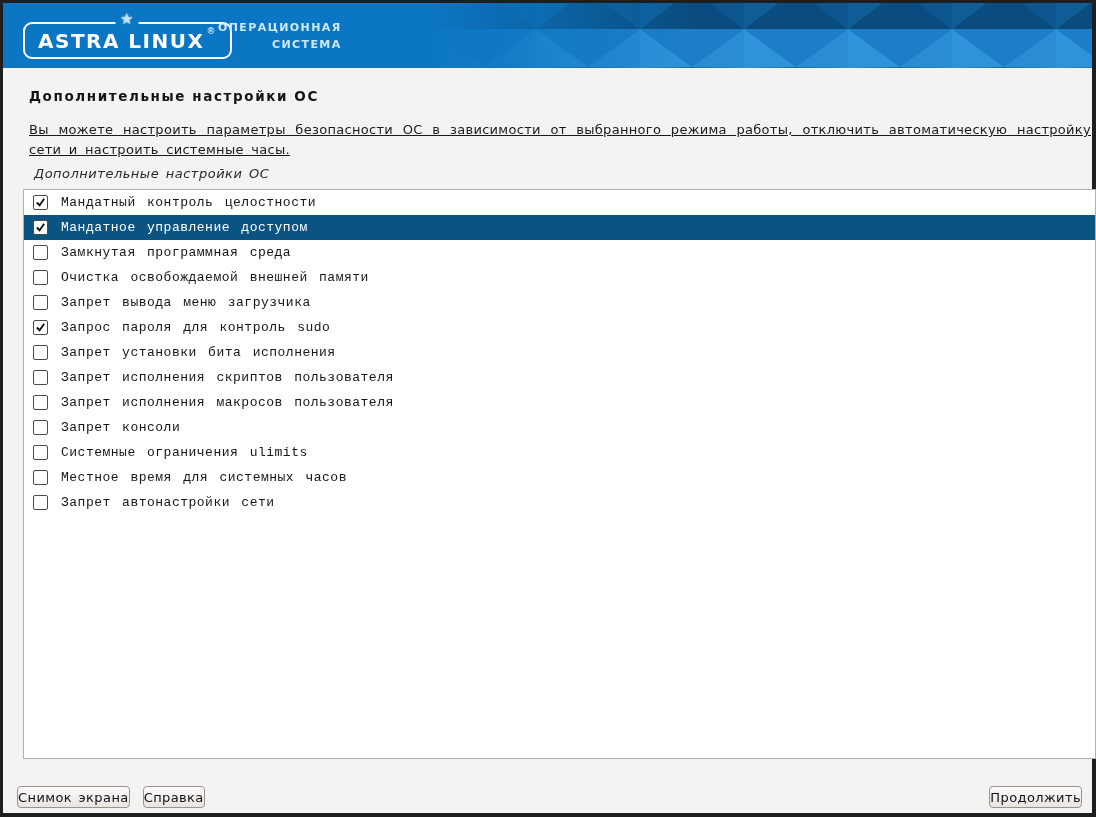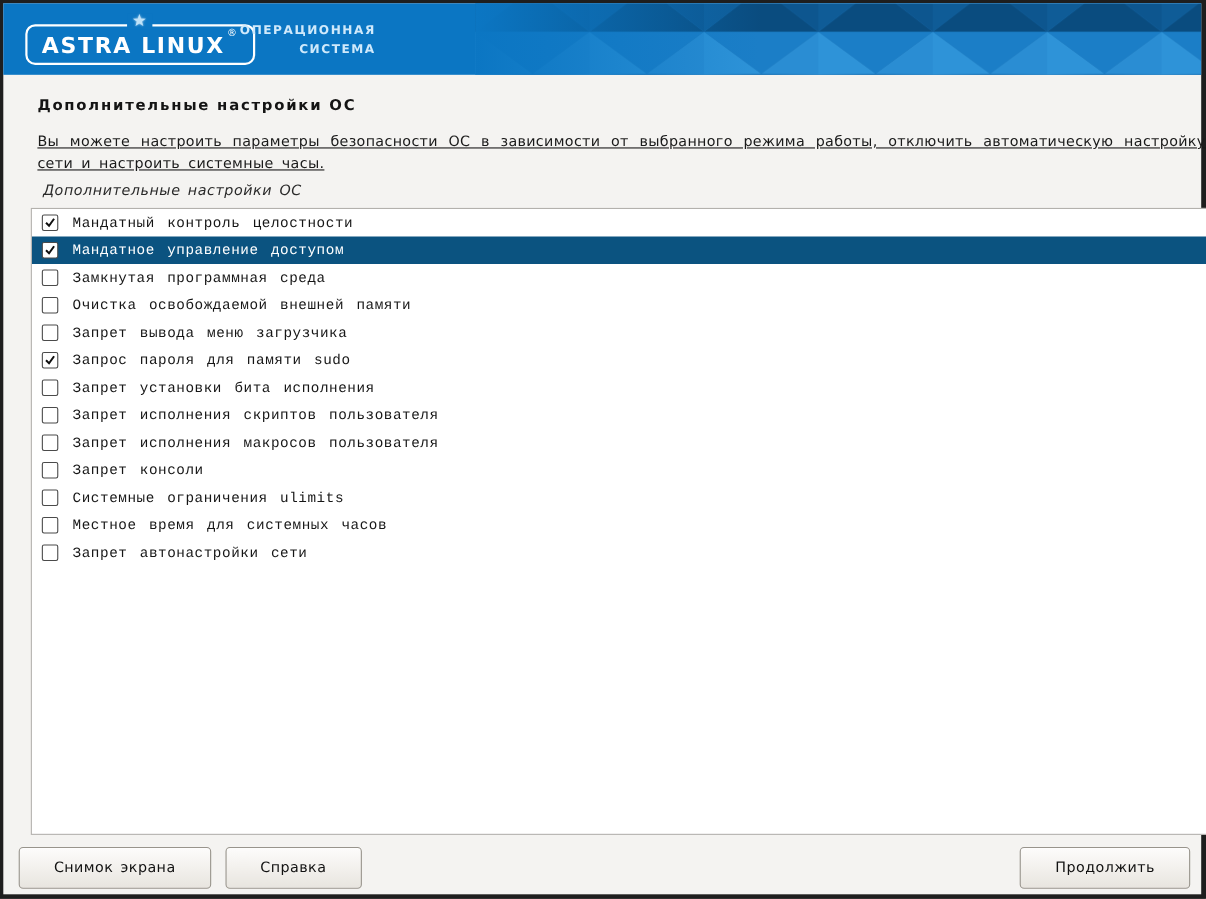--- a/index.html
+++ b/index.html
@@ -75,21 +75,21 @@
     position: absolute;
     left: 215px; top: 16px;
     color: #cfe9fb;
     font-size: 11px;
     font-weight: bold;
     letter-spacing: 1.4px;
     line-height: 17px;
     text-align: right;
   }
   
-  .content { padding: 0 14px; margin-left: 17px; }
+  .content { padding: 0 26px; }
   .page-title {
     margin: 20px 0 0 0;
     font-size: 13.5px;
     font-weight: bold;
     letter-spacing: 1.6px;
     color: #141414;
   }
   .desc {
     margin: 16px 0 0 0;
     width: 1062px;
@@ -150,22 +150,22 @@
   .footer {
     position: absolute;
     left: 14px;
     right: 10px;
     bottom: 5px;
     display: flex;
     gap: 13px;
     align-items: center;
   }
   .btn {
-    height: 38px;
-    padding: 0 31px;
+    height: 22px;
+    padding: 0 0;
     font-family: "DejaVu Sans", "Liberation Sans", sans-serif;
     font-size: 13px;
     letter-spacing: 0.4px;
     word-spacing: 2px;
     color: #121212;
     background: linear-gradient(#fdfcfb, #e8e5df);
     border: 1px solid #98948c;
     border-radius: 4px;
     box-shadow: 0 1px 0 rgba(255,255,255,0.6) inset;
   }
@@ -244,21 +244,21 @@
       
     </span>
     <span class="lbl">Запрет вывода меню загрузчика</span>
   </div>
         <div class="row checked">
     <span class="cb">
       <svg width="11" height="11" viewBox="0 0 12 12">
         <path d="M2 6 L5 9 L10 2" stroke="#111" stroke-width="2" fill="none"></path>
       </svg>
     </span>
-    <span class="lbl">Запрос пароля для памяти sudo</span>
+    <span class="lbl">Запрос пароля для контроль sudo</span>
   </div>
         <div class="row">
     <span class="cb">
       
     </span>
     <span class="lbl">Запрет установки бита исполнения</span>
   </div>
         <div class="row">
     <span class="cb">
       

